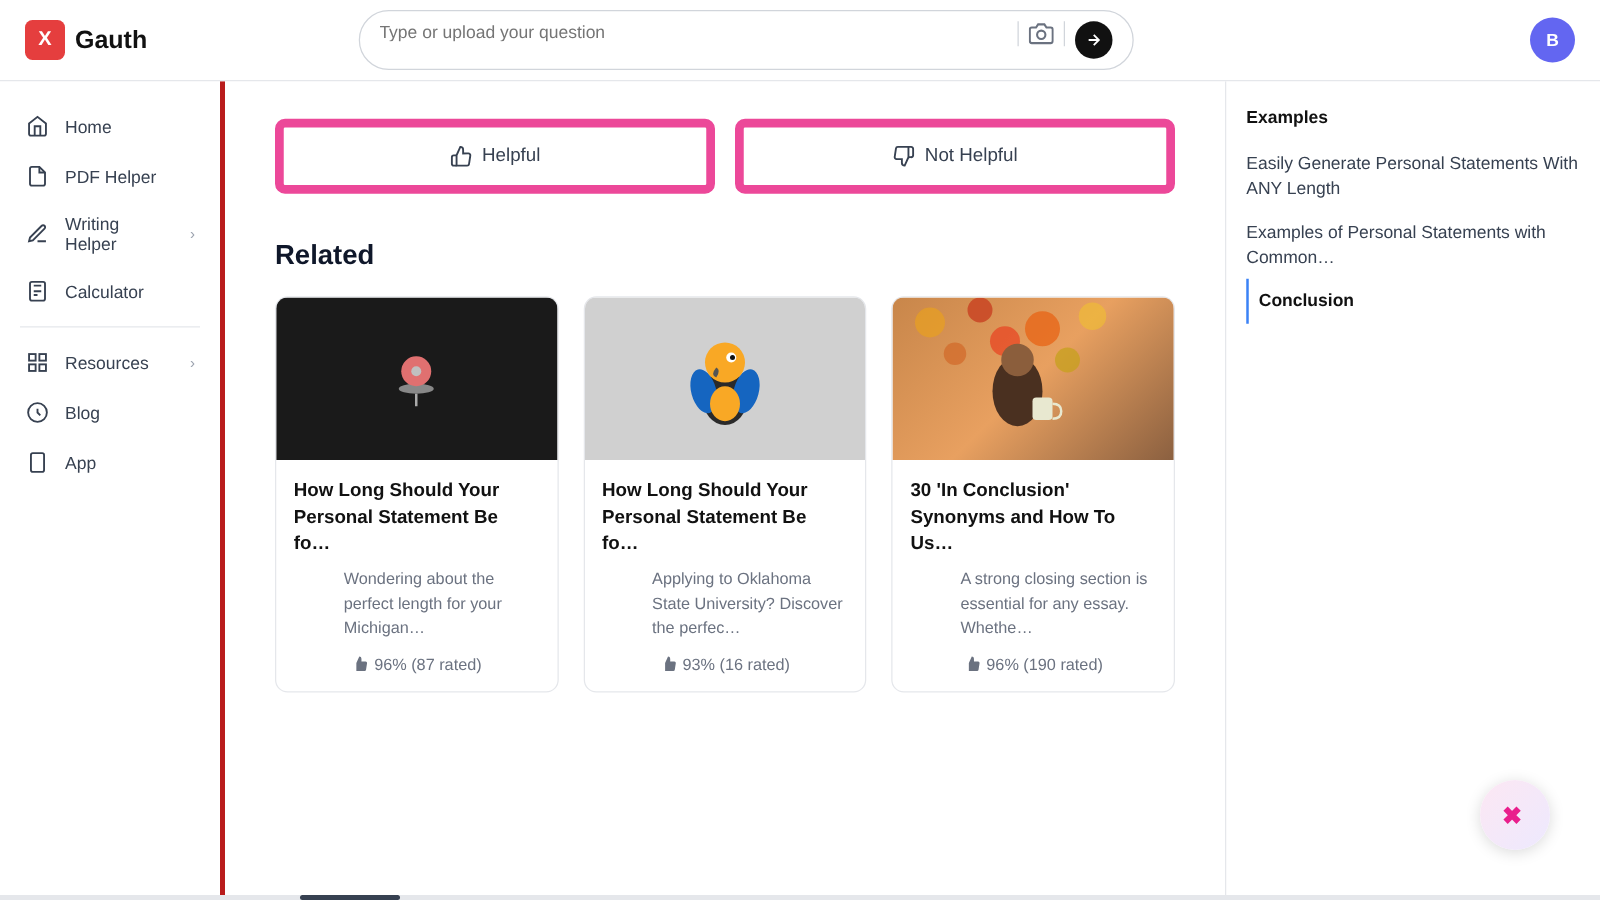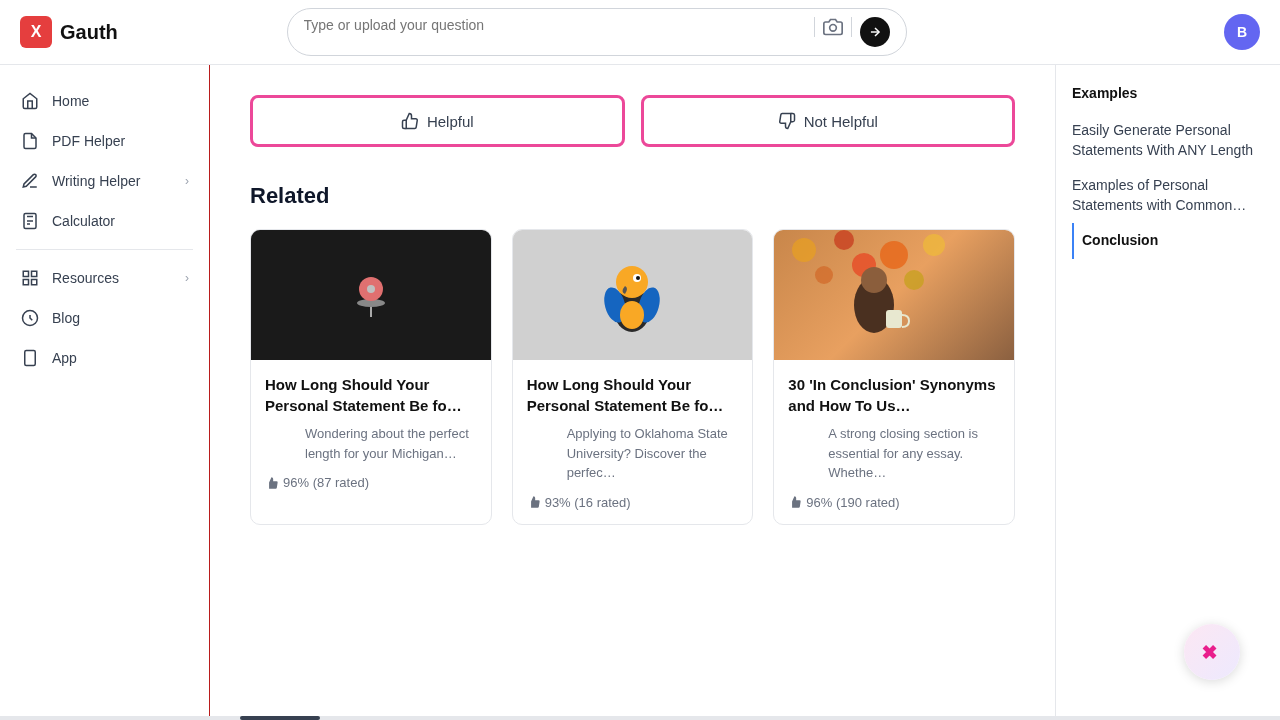--- a/index.html
+++ b/index.html
@@ -89,22 +89,22 @@
 
     
     .main-layout {
       display: flex;
       flex: 1;
       overflow: hidden;
     }
 
     
     .sidebar {
-      width: 210px;
-      border-right: 1px solid #b91c1c;
+      width: 180px;
+      border-right: 4px solid #b91c1c;
       padding: 16px 0;
       flex-shrink: 0;
       overflow-y: auto;
     }
     .sidebar-item {
       display: flex;
       align-items: center;
       gap: 12px;
       padding: 10px 20px;
       cursor: pointer;
@@ -142,26 +142,26 @@
 
     
     .feedback-row {
       display: flex;
       gap: 16px;
       margin-bottom: 36px;
     }
     .feedback-btn {
       flex: 1;
       padding: 14px 36px;
-      border: 3px solid #ec4899;
+      border: 7px solid #ec4899;
       border-radius: 8px;
       background: #fff;
       cursor: pointer;
       display: flex;
-      align-items: flex-end;
+      align-items: flex-start;
       justify-content: center;
       gap: 8px;
       font-size: 15px;
       color: #374151;
       font-weight: 500;
     }
 
     
     .related-title {
       font-size: 22px;
@@ -204,27 +204,27 @@
       color: #6b7280;
       line-height: 1.5;
       margin-bottom: 12px;
       margin-left: 40px;
     }
     .card-rating {
       font-size: 13px;
       color: #6b7280;
       display: flex;
       align-items: center;
-      justify-content: flex-start;
+      justify-content: center;
       gap: 4px;
     }
 
     
     .right-panel {
-      width: 225px;
+      width: 300px;
       border-left: 1px solid #e5e7eb;
       padding: 20px 16px;
       flex-shrink: 0;
       overflow-y: auto;
     }
     .toc-item {
       padding: 8px 0;
       font-size: 14px;
       color: #374151;
       cursor: pointer;

